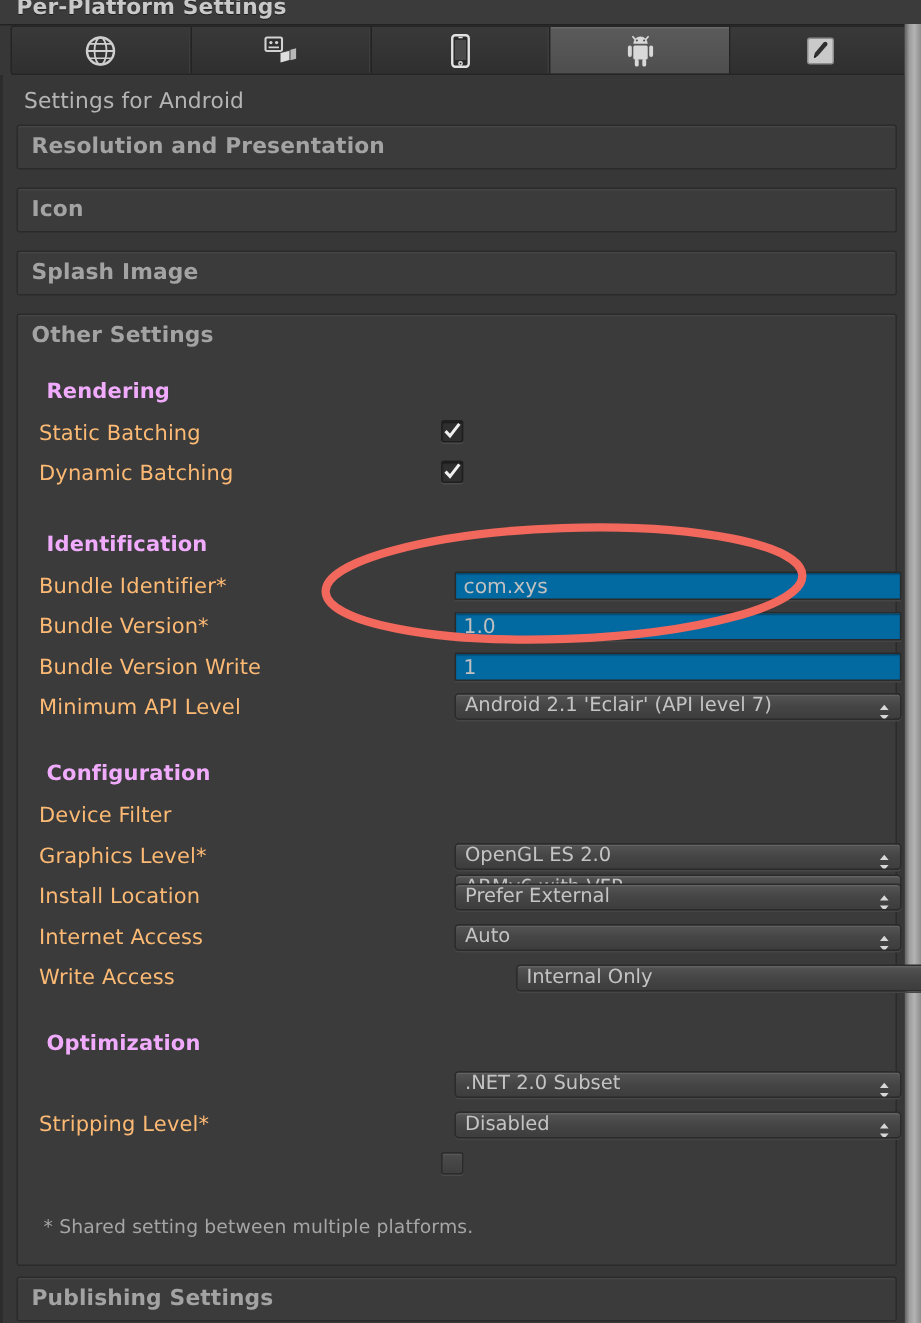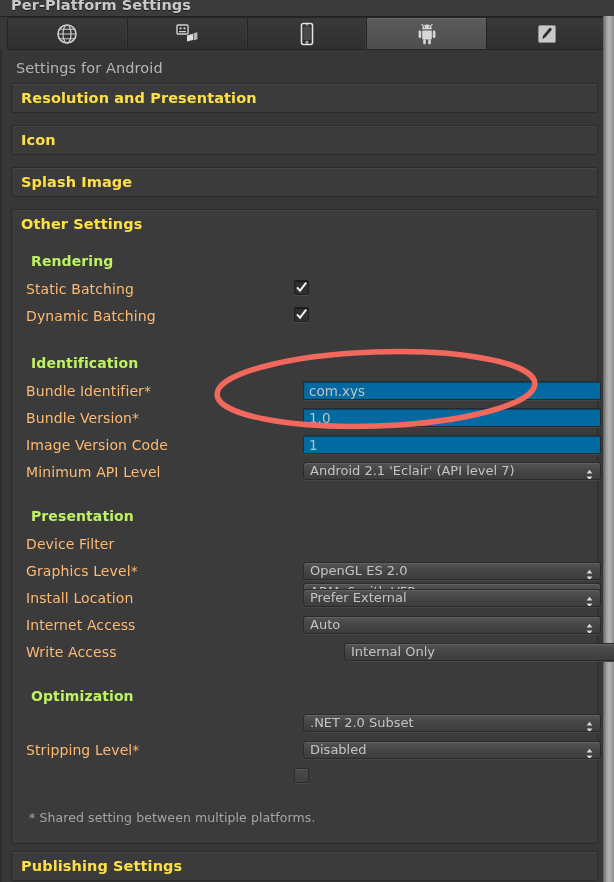--- a/index.html
+++ b/index.html
@@ -111,31 +111,31 @@
     background: #3b3b3b;
     border: 1px solid #2b2b2b;
     border-radius: 2px;
     box-shadow: inset 0 1px 0 #454545;
   }
   .section > .sec-title {
     position: absolute;
     left: 9px; top: 6px;
     font-size: 14.5px;
     font-weight: bold;
-    color: #fde047;
+    color: #a3a3a3;
     letter-spacing: 0.1px;
     white-space: nowrap;
   }
 
   
   .group-head {
     position: absolute;
     font-size: 14px;
     font-weight: bold;
-    color: #bef264;
+    color: #f0abfc;
     letter-spacing: 0.1px;
     white-space: nowrap;
     text-align: right;
   }
   .row-label {
     position: absolute;
     font-size: 14px;
     color: #fdba74;
     letter-spacing: 0.1px;
     white-space: nowrap;
@@ -338,37 +338,37 @@
       <div class="row-label" style="left:14px; top:173px;">Bundle Identifier*</div>
       <div class="textfield" style="top:171px;">
         <span class="tf-val">com.xys</span>
       </div>
 
       <div class="row-label" style="left:14px; top:200px;">Bundle Version*</div>
       <div class="textfield" style="top:198px;">
         <span class="tf-val">1.0</span>
       </div>
 
-      <div class="row-label" style="left:14px; top:227px;">Image Version Code</div>
+      <div class="row-label" style="left:14px; top:227px;">Bundle Version Write</div>
       <div class="textfield" style="top:225px;">
         <span class="tf-val">1</span>
       </div>
 
       <div class="row-label" style="left:14px; top:254px;">Minimum API Level</div>
       <div class="dropdown" style="top:252px;">
         <span class="dd-val">Android 2.1 'Eclair' (API level 7)</span>
         <span class="dd-arrow">
           <svg width="9" height="12" viewBox="0 0 9 12">
             <path d="M4.5 0.8 L7.4 4.4 L1.6 4.4 Z" fill="#d8d8d8"></path>
             <path d="M4.5 11.2 L7.4 7.6 L1.6 7.6 Z" fill="#d8d8d8"></path>
           </svg>
         </span>
       </div>
 
-      <div class="group-head" style="left:19px; top:298px;">Presentation</div>
+      <div class="group-head" style="left:19px; top:298px;">Configuration</div>
 
       <div class="row-label" style="left:14px; top:326px;">Device Filter</div>
       <div class="dropdown" style="top:325px;margin-top:48px;">
         <span class="dd-val">ARMv6 with VFP</span>
         <span class="dd-arrow">
           <svg width="9" height="12" viewBox="0 0 9 12">
               <path d="M4.5 0.8 L7.4 4.4 L1.6 4.4 Z" fill="#d8d8d8"></path>
               <path d="M4.5 11.2 L7.4 7.6 L1.6 7.6 Z" fill="#d8d8d8"></path>
             </svg>
         </span>

